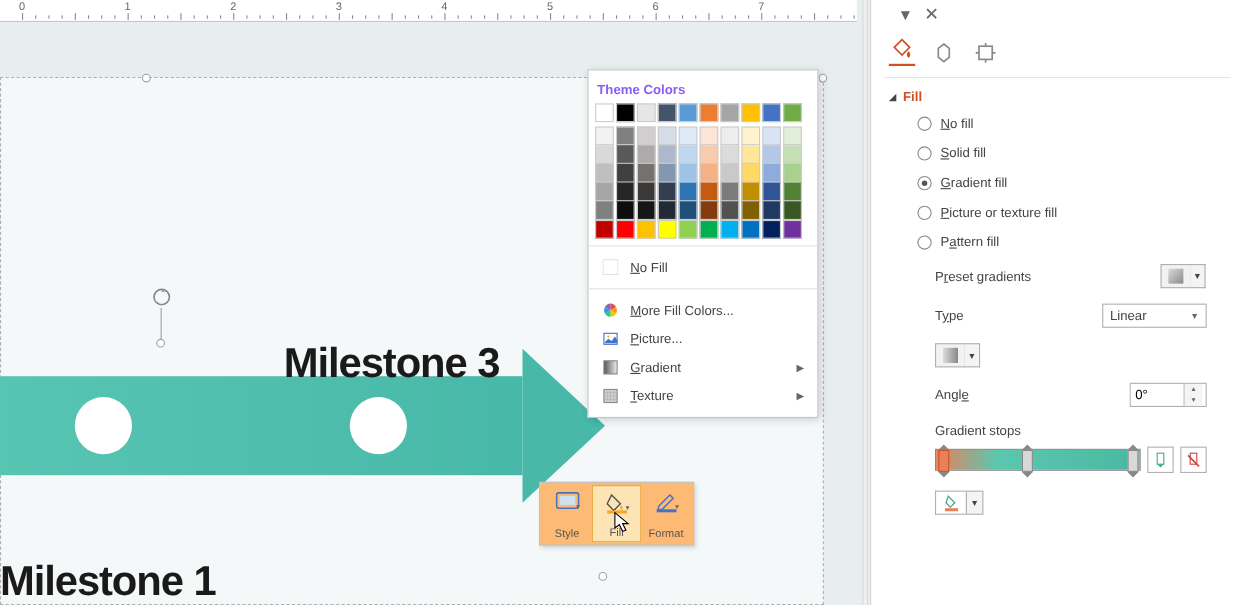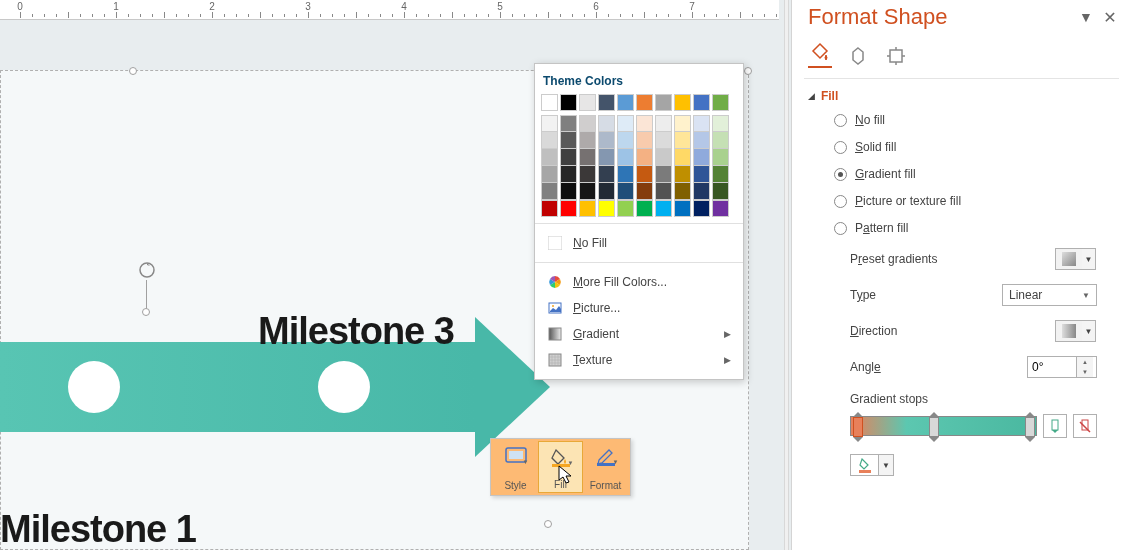--- a/index.html
+++ b/index.html
@@ -32,21 +32,21 @@
     
     .mini-toolbar { position: absolute; top: 438px; left: 490px; background: #fdba74; border: 1px solid #c4c4c4; box-shadow: 2px 2px 4px rgba(0,0,0,0.15); padding: 2px; display: flex; }
     .mini-btn { width: 45px; height: 52px; display: flex; flex-direction: column; align-items: center; justify-content: space-between; padding: 4px 2px 2px; cursor: pointer; }
     .mini-btn.active { background: #fce4b4; border: 1px solid #e8a838; }
     .mini-btn-icon { width: 24px; height: 22px; display: flex; align-items: center; justify-content: center; position: relative; }
     .mini-btn-label { font-size: 10px; color: #555; }
     .mini-dropdown { position: absolute; right: -1px; bottom: 2px; font-size: 6px; color: #666; }
     
     
     .color-popup { position: absolute; top: 63px; left: 534px; width: 210px; background: #fff; border: 1px solid #c4c4c4; box-shadow: 2px 2px 8px rgba(0,0,0,0.2); padding: 6px; font-size: 12px; }
-    .popup-header { font-weight: bold; color: #0c4a6e; margin: 4px 2px 6px; font-size: 12px; }
+    .popup-header { font-weight: bold; color: #8b5cf6; margin: 4px 2px 6px; font-size: 12px; }
     .color-row { display: flex; gap: 2px; margin-bottom: 2px; }
     .color-swatch { width: 17px; height: 17px; border: 1px solid #ccc; cursor: pointer; }
     .theme-main-row { margin-bottom: 4px; }
     .theme-shade-col { display: flex; flex-direction: column; gap: 0; }
     .theme-shade-col .color-swatch { border-top: none; }
     .theme-shade-col .color-swatch:first-child { border-top: 1px solid #ccc; }
     .theme-shades-row { display: flex; gap: 2px; }
     
     .popup-sep { border-top: 1px solid #e0e0e0; margin: 6px -6px; }
     .popup-item { display: flex; align-items: center; gap: 10px; padding: 5px 6px; cursor: pointer; font-size: 12px; color: #444; }
@@ -408,21 +408,20 @@
       </span>
     <span><span class="underlined">T</span>exture</span>
     <span class="popup-arrow">▶</span>
   </div>
 </div>
 
 <div class="panel-border-left"></div>
 
 <div class="panel">
   <div class="panel-header">
-    <span class="panel-title">Format Shape</span>
     <span class="panel-header-btn">▼</span>
     <span class="panel-header-btn" style="font-size:16px;">✕</span>
   </div>
 
   <div class="panel-tabs">
     <div class="panel-tab active">
       <svg width="22" height="22" viewBox="0 0 22 22">
           <path d="M11 2 L18 9 L11 16 L4 9 Z" fill="none" stroke="#d05020" stroke-width="1.5"></path>
           <path d="M17 13 Q19 16 17 18 Q15 16 17 13" fill="#d05020"></path>
         </svg>
@@ -488,21 +487,20 @@
         <div style="width:14px;"></div>
       </div>
       <div class="prop-row">
         <span class="prop-label">T<span class="underlined">y</span>pe</span>
         <div class="prop-dropdown">
           <span>Linear</span>
           <span class="dd-caret">▼</span>
         </div>
       </div>
       <div class="prop-row">
-        <span class="prop-label"><span class="underlined">D</span>irection</span>
         <div class="prop-dropdown-small">
             <svg width="14" height="14">
               <defs>
                 <linearGradient id="dg1">
                   <stop offset="0" stop-color="#ddd"></stop>
                   <stop offset="1" stop-color="#888"></stop>
                 </linearGradient>
               </defs>
               <rect width="14" height="14" fill="url(#dg1)"></rect>
             </svg>

